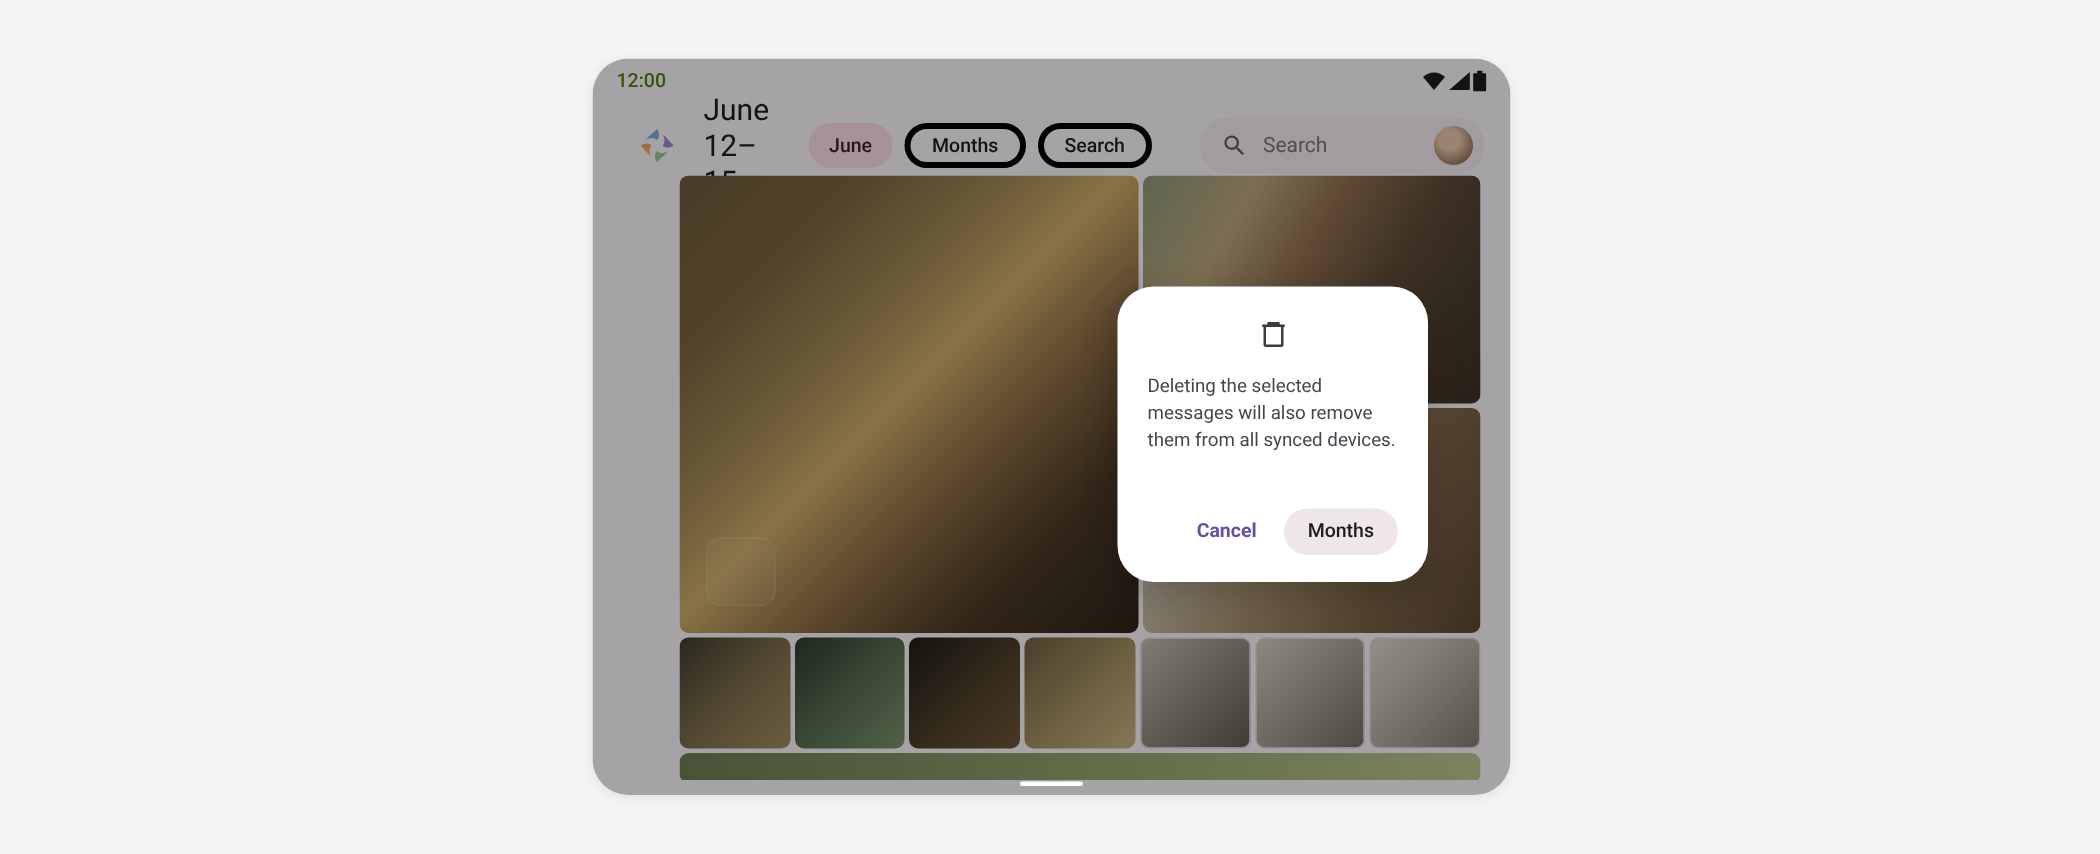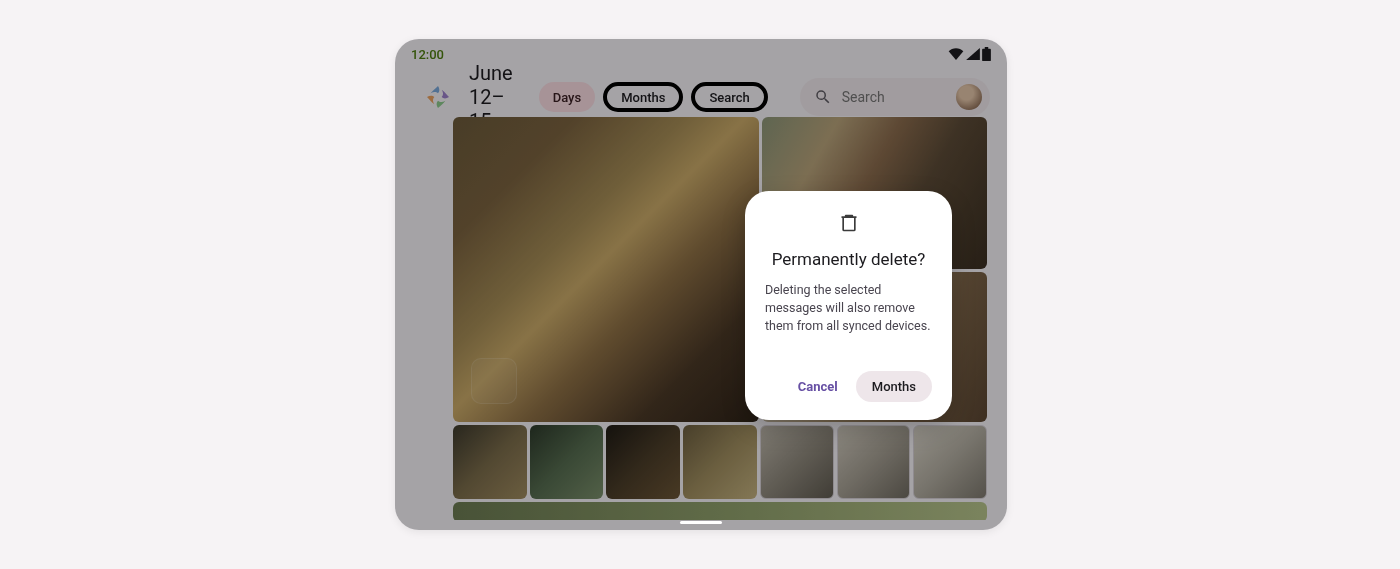--- a/index.html
+++ b/index.html
@@ -224,21 +224,21 @@
     <span class="app-logo">
       <svg width="22" height="22" viewBox="0 0 24 24">
         <path d="M12 0c2 3 2 6 0 8-2-2-5-2-8 0 2-3 5-5 8-8z" fill="#7aa7d9"></path>
         <path d="M24 12c-3 2-6 2-8 0 2-2 2-5 0-8 3 2 5 5 8 8z" fill="#9b7fc9"></path>
         <path d="M12 24c-2-3-2-6 0-8 2 2 5 2 8 0-2 3-5 5-8 8z" fill="#8bc78b"></path>
         <path d="M0 12c3-2 6-2 8 0-2 2-2 5 0 8-3-2-5-5-8-8z" fill="#e8a05f"></path>
       </svg>
     </span>
     <span class="date-range">June 12–15</span>
     <div class="segmented">
-      <button class="chip selected">Days</button>
+      <button class="chip selected">June</button>
       <button class="chip border">Months</button>
       <button class="chip border">Search</button>
     </div>
     <span class="spacer"></span>
     <div class="search-pill">
       <svg width="18" height="18" viewBox="0 0 24 24">
         <path d="M15.5 14h-.79l-.28-.27A6.47 6.47 0 0016 9.5 6.5 6.5 0 109.5 16a6.47 6.47 0 004.23-1.57l.27.28v.79L19 20.49 20.49 19 15.5 14zM9.5 14A4.5 4.5 0 119.5 5a4.5 4.5 0 010 9z" fill="#5f5c63"></path>
       </svg>
       <input type="text" placeholder="Search" style="">
       <span class="avatar"></span>
@@ -268,21 +268,20 @@
   </div>
 
   <div class="scrim"></div>
 
   <div class="dialog">
     <span class="dialog-icon">
       <svg width="20" height="20" viewBox="0 0 24 24">
         <path d="M7 4V3a1 1 0 011-1h8a1 1 0 011 1v1h4v2h-1v14a2 2 0 01-2 2H6a2 2 0 01-2-2V6H3V4h4zm-1 2v14h12V6H6z" fill="#3b3b3b"></path>
       </svg>
     </span>
-    <div class="dialog-title">Permanently delete?</div>
     <div class="dialog-body">Deleting the selected messages will also remove them from all synced devices.</div>
     <div class="dialog-actions">
       <button class="btn-text">Cancel</button>
       <button class="btn-tonal">Months</button>
     </div>
   </div>
 
   <div class="navpill"></div>
 
 </div>

